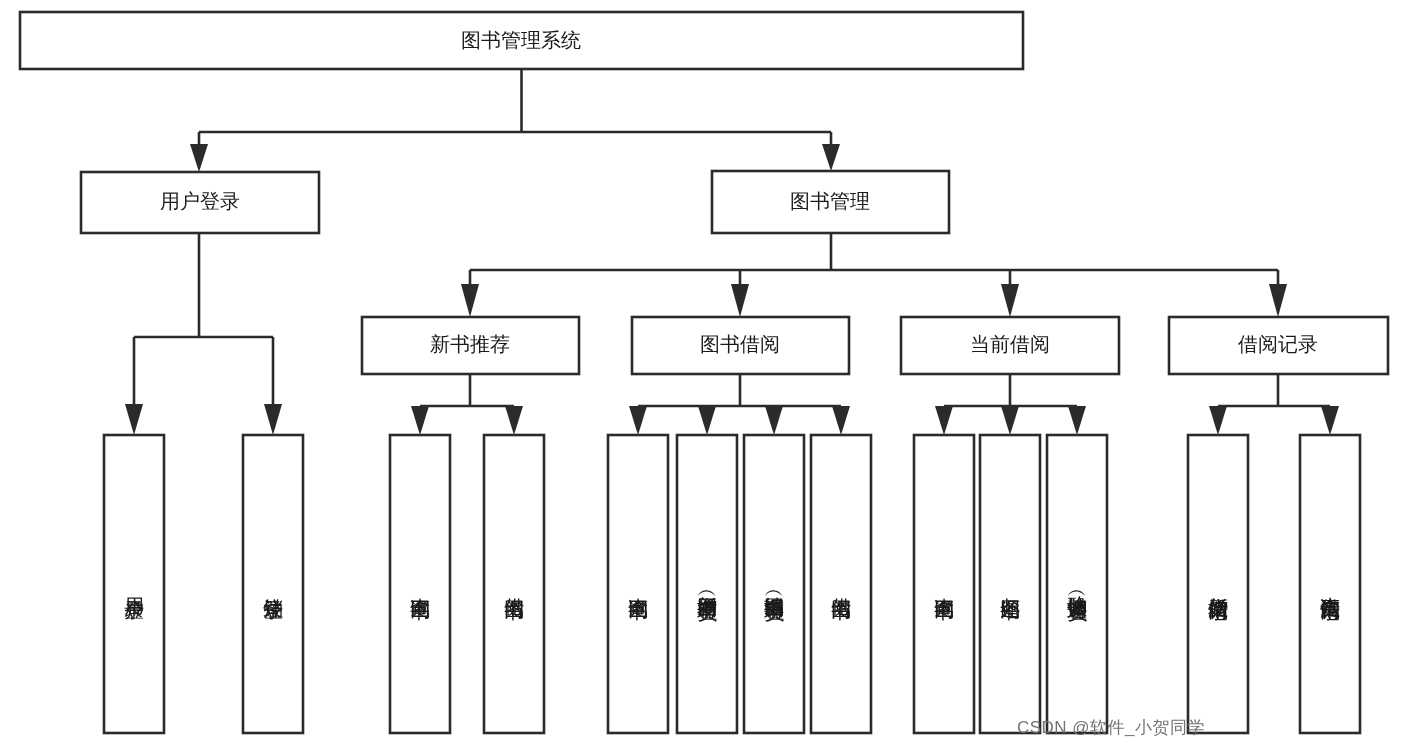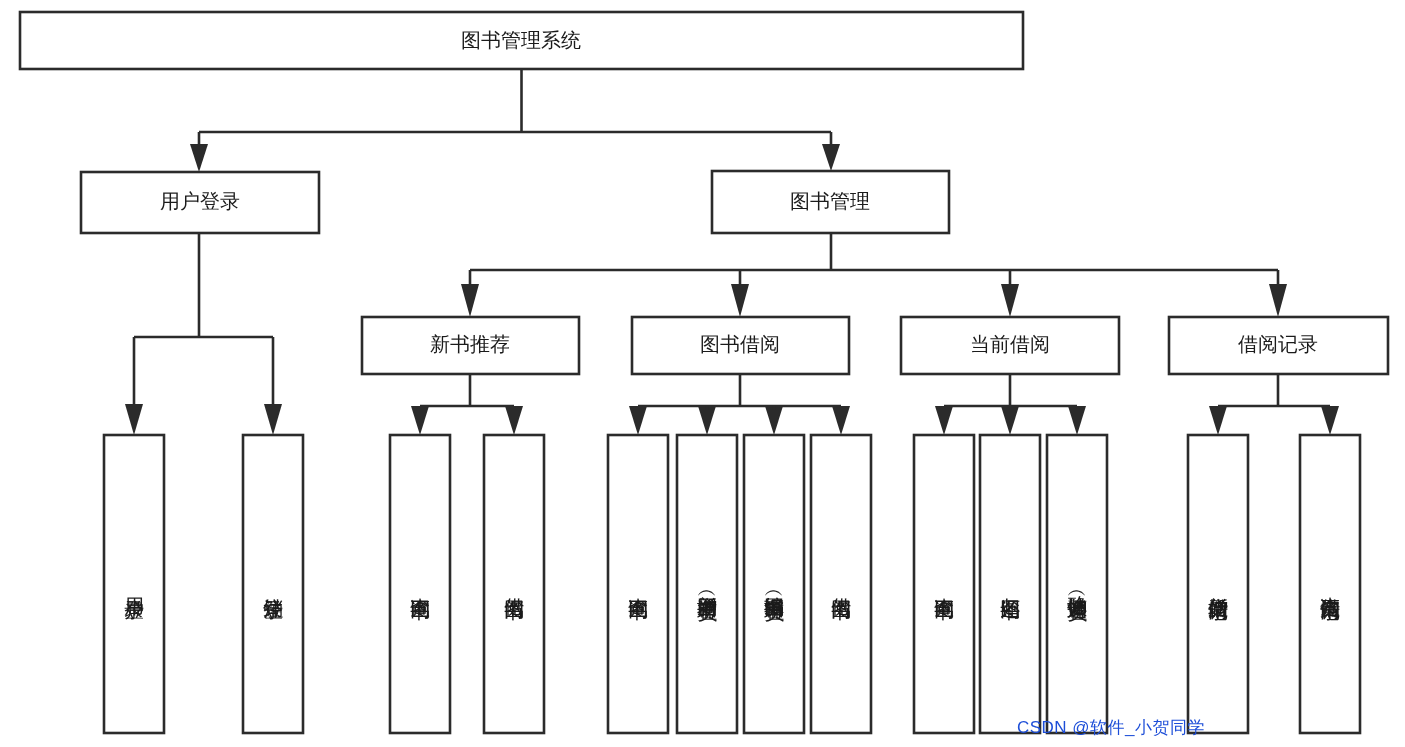--- a/index.html
+++ b/index.html
@@ -61,21 +61,21 @@
     justify-content: center;
     white-space: nowrap;
     pointer-events: none;
   }
   .watermark {
     position: absolute;
     right: 12px;
     bottom: 8px;
     font-family: "Liberation Sans", "DejaVu Sans", sans-serif;
     font-size: 17px;
-    color: #1d4ed8;
+    color: #737373;
     white-space: nowrap;
     letter-spacing: 0.5px;
   }
 </style>
 </head>
 <body>
 
 <div id="diagram-root">
 
   <svg id="tree-svg" viewBox="0 0 1405 747" xmlns="http://www.w3.org/2000/svg">

